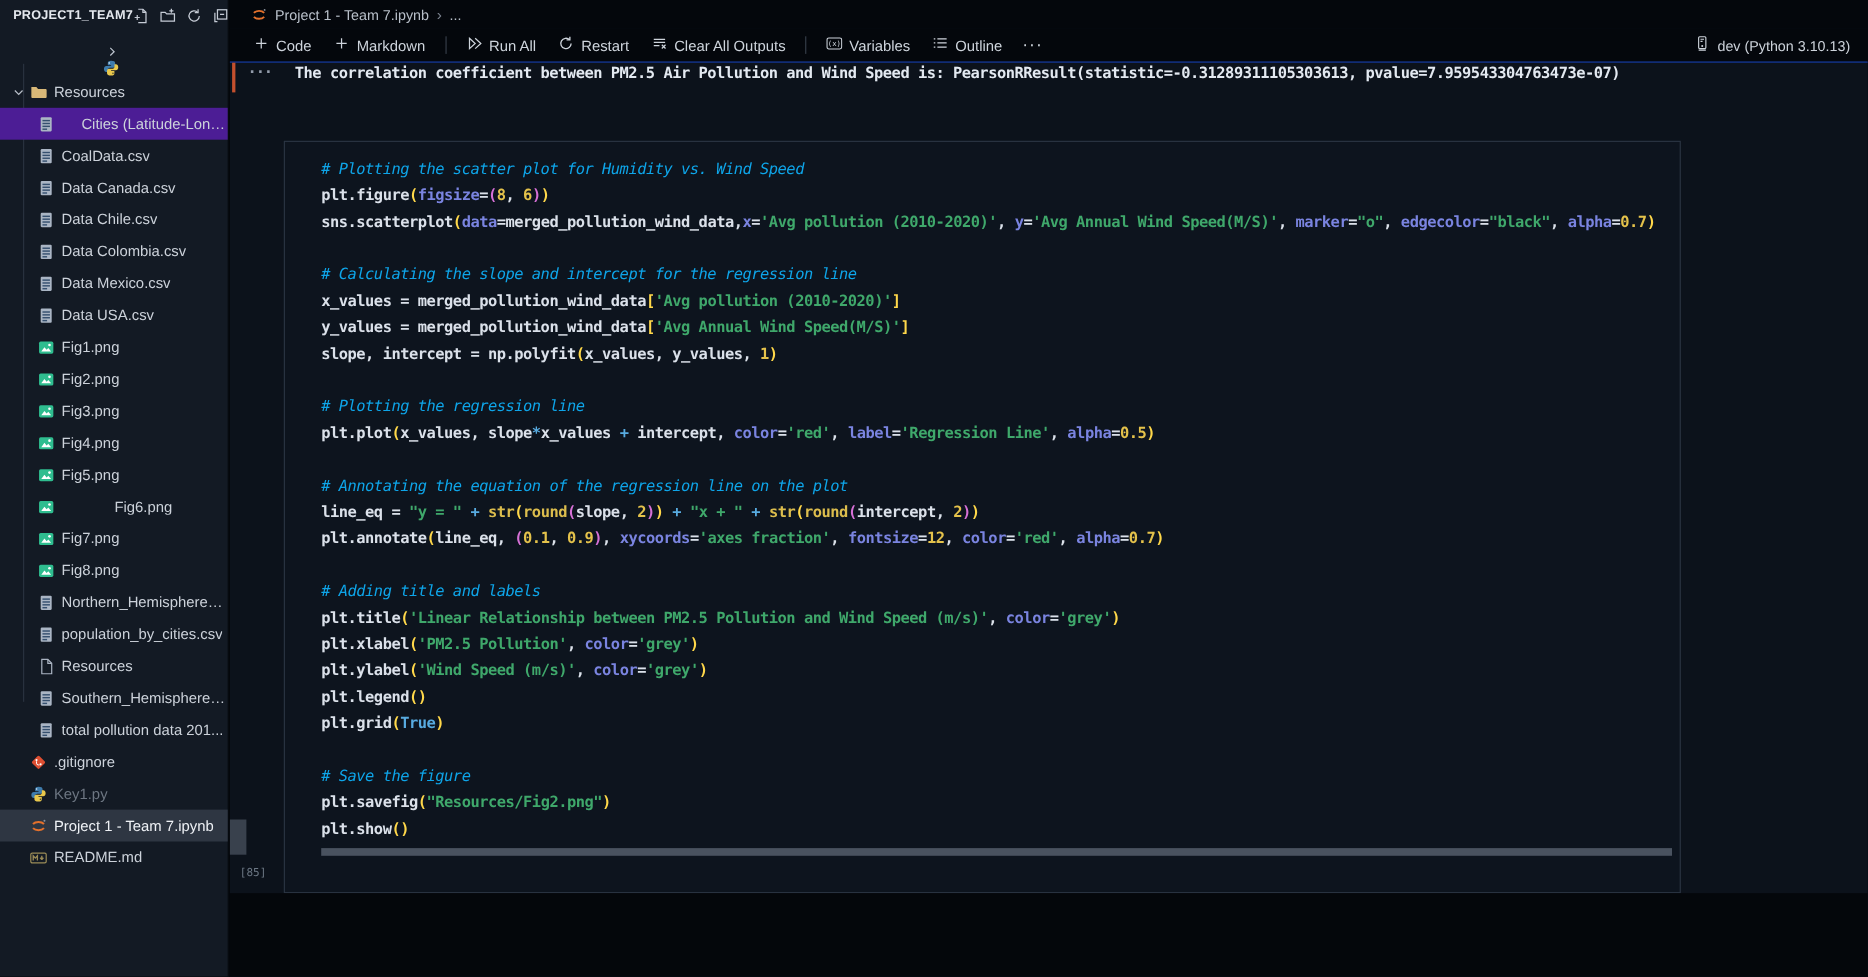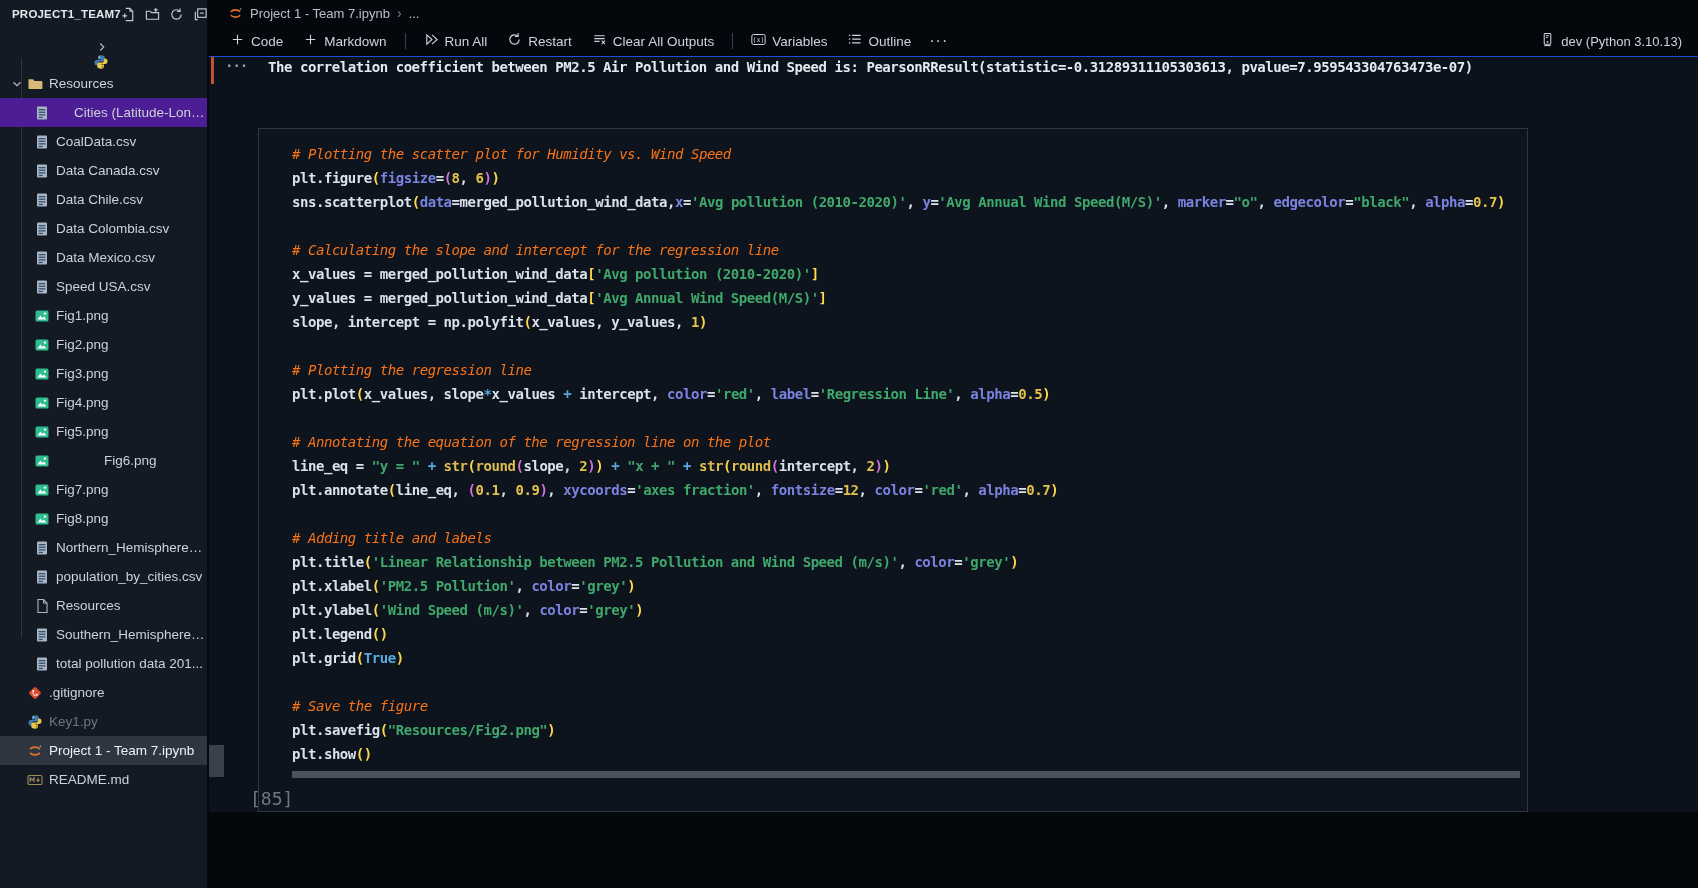--- a/index.html
+++ b/index.html
@@ -56,36 +56,36 @@
   .out-text { position:absolute; left:59px; top:2px; font-family:"DejaVu Sans Mono", monospace;
               font-size:14px; letter-spacing:-0.45px; font-weight:600; color:#e3e9f1; white-space:nowrap; }
 
   .cell { position:absolute; left:49px; top:71px; width:1270px; height:684px;
           background:#0d141e; border:1px solid #2c3644; }
   .code { position:absolute; left:33px; top:13px; right:4px;
           font-family:"DejaVu Sans Mono", monospace; font-size:14px; letter-spacing:-0.45px;
           font-weight:600; line-height:24px; white-space:pre; }
   .line { height:24px; }
   .tok-d { color:#dbe1ea;text-align:center; }
-  .tok-c { color:#f97316; font-style:italic; font-weight:500; }
+  .tok-c { color:#0ea5e9; font-style:italic; font-weight:500; }
   .tok-s { color:#3fa86b; }
   .tok-p { color:#7a84e0; }
   .tok-n { color:#e4c24b; }
   .tok-g { color:#dcbd4d; }
   .tok-k { color:#58abe0; }
   .tok-b1 { color:#ffd84a; }
   .tok-b2 { color:#d670d6; }
 
   .hscroll { position:absolute; left:33px; top:642px; width:1228px; height:7px; background:#49525f; }
   .cell-footer { position:absolute; left:0; top:652px; width:100%; height:31px;
                  display:flex; justify-content:flex-end; align-items:center; padding-right:10px; }
   .lang { font-size:13px; color:#aab3bf; cursor:pointer; }
 
   .exec-count { position:absolute; left:9px; top:731px; font-family:"DejaVu Sans Mono", monospace;
-                font-size:18px; color:#6d7885;margin-left:32px; }
+                font-size:10px; color:#6d7885; }
   .left-scroll-nub { position:absolute; left:0px; top:688px; width:15px; height:32px; background:#39414d; }
   .bottom-black { position:absolute; left:0; top:755px; width:100%; height:76px; background:#04070b; }
 </style>
 </head>
 <body>
 
 <div class="app">
 
   <aside class="sidebar">
     <div class="sidebar-header">
@@ -195,21 +195,21 @@
           <span class="lbl">Data Mexico.csv</span>
         </div>
         <div class="row" style="padding-left: 34px;">
           <span class="ficon"><svg viewBox="0 0 16 16">
               <rect x="3" y="1.5" width="10" height="13" rx="1" fill="#aab5c4"></rect>
               <rect x="4.6" y="4" width="6.8" height="1.3" fill="#36506f"></rect>
               <rect x="4.6" y="6.6" width="6.8" height="1.3" fill="#36506f"></rect>
               <rect x="4.6" y="9.2" width="6.8" height="1.3" fill="#36506f"></rect>
               <rect x="4.6" y="11.8" width="4.2" height="1.3" fill="#36506f"></rect>
             </svg></span>
-          <span class="lbl">Speed USA.csv</span>
+          <span class="lbl">Data USA.csv</span>
         </div>
         <div class="row" style="padding-left: 34px;">
           <span class="ficon"><svg viewBox="0 0 16 16">
               <rect x="1.5" y="2.5" width="13" height="11" rx="1.5" fill="#2fbd8f"></rect>
               <path d="M3.5 11.5L6.4 7.6l2 2.4 1.5-1.6 2.6 3.1z" fill="#fff"></path>
               <circle cx="11" cy="5.6" r="1.2" fill="#fff"></circle>
             </svg></span>
           <span class="lbl">Fig1.png</span>
         </div>
         <div class="row" style="padding-left: 34px;">

